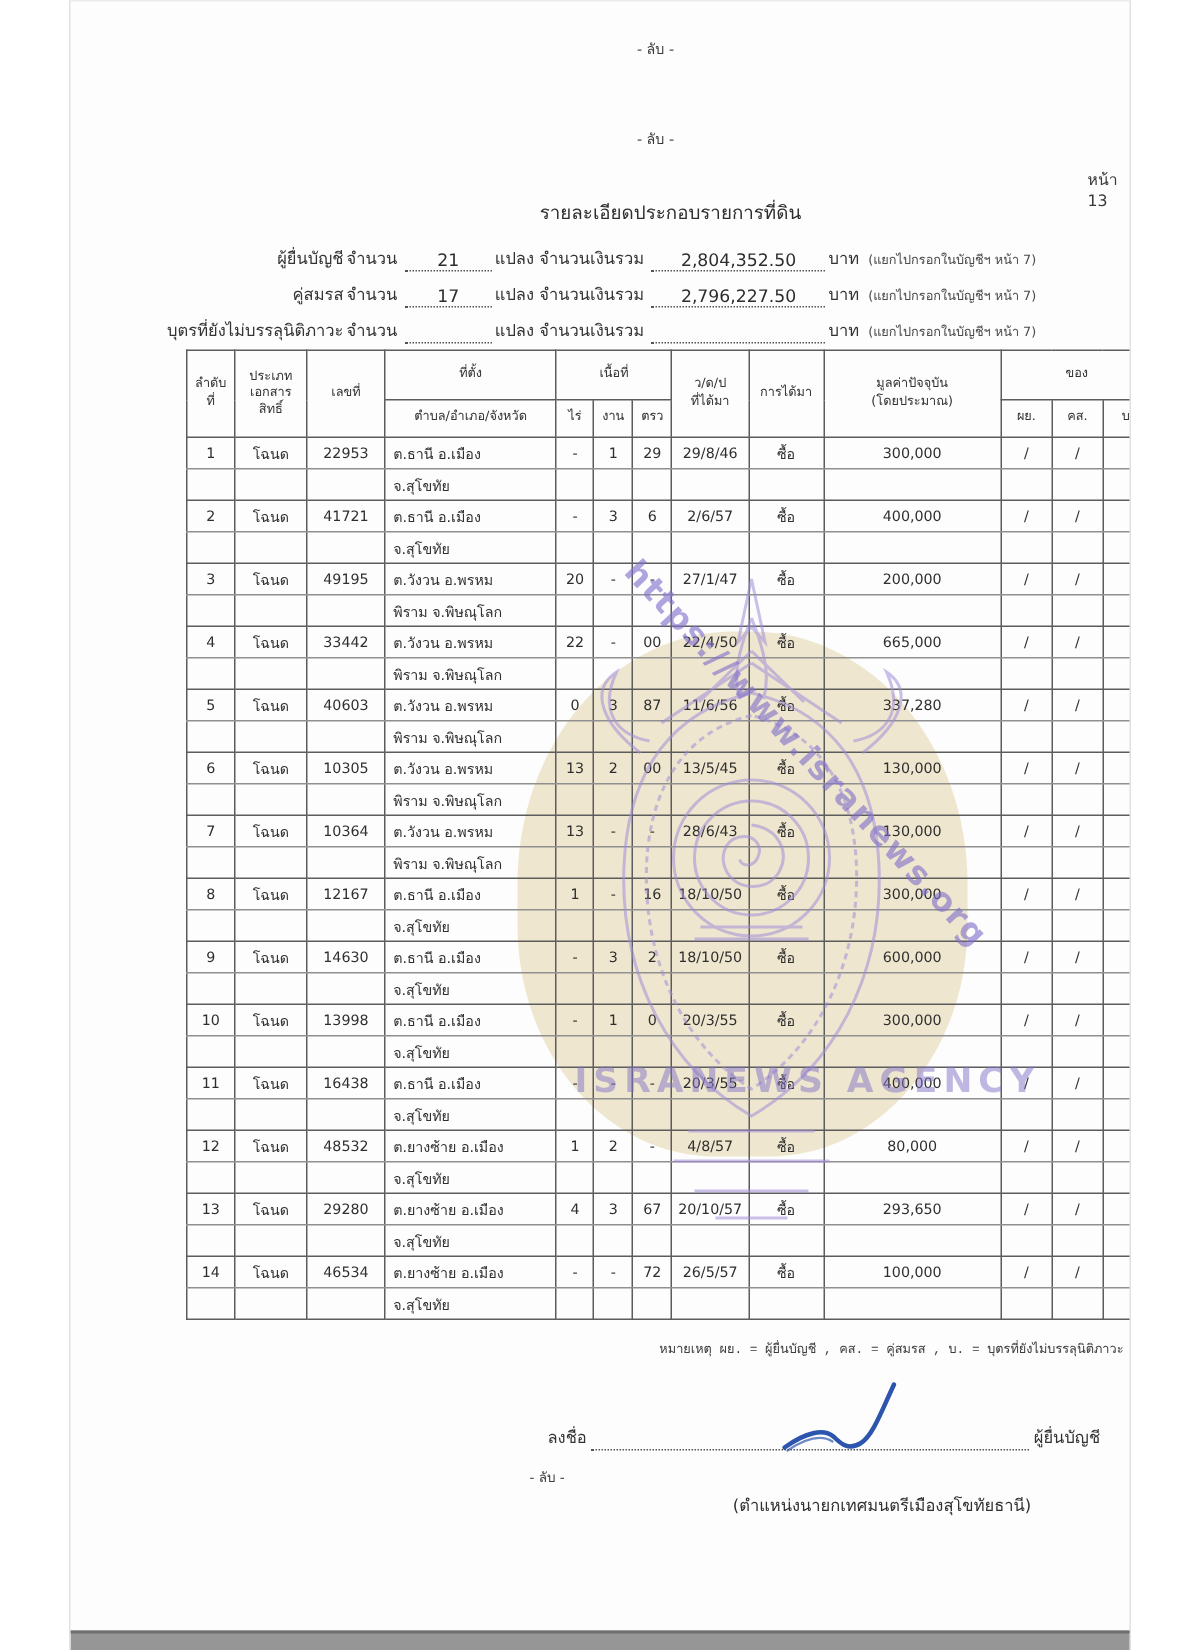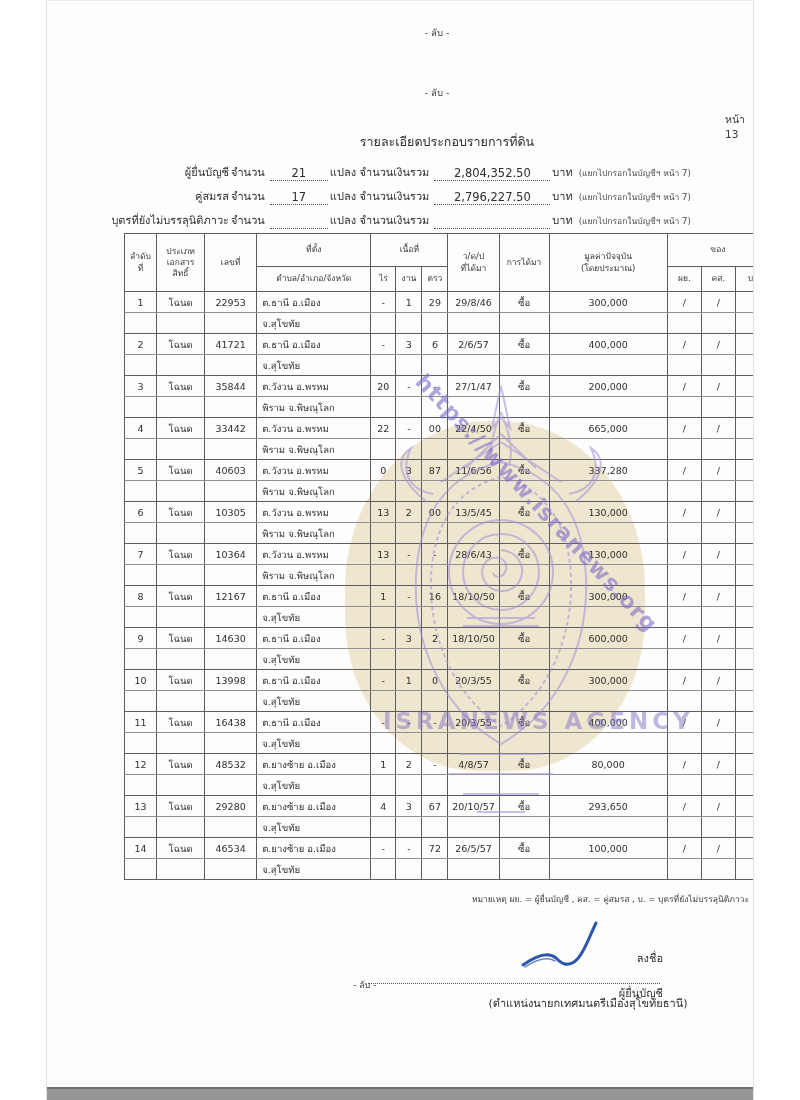--- a/index.html
+++ b/index.html
@@ -59,22 +59,22 @@
   }
   table.land tr.sub th{height:20px;}
   table.land td{
     font-size:9.5px;height:20px;padding:0 3px;text-align:center;
     white-space:nowrap;color:#2f2f2f;background:transparent;
   }
   table.land td.loc{text-align:left;padding-left:5px;margin-left:43px;}
   table.land tr.l1 td{border-bottom:1px solid #909090;}
   table.land tr.l2 td{border-top:none;}
   
-  .footnote{position:absolute;left:300px;top:891px;width:402px;text-align:right;font-size:8.5px;color:#3c3c3c;}
-  .sigline{position:absolute;left:318px;top:948px;display:flex;align-items:flex-end;font-size:11px;color:#333;white-space:nowrap;flex-direction:column;}
+  .footnote{position:absolute;left:300px;top:891px;width:402px;text-align:right;font-size:8.5px;color:#3c3c3c;font-family:Liberation Mono, monospace;}
+  .sigline{position:absolute;left:318px;top:948px;display:flex;align-items:flex-end;font-size:11px;color:#333;white-space:nowrap;}
   .sigdots{width:292px;border-bottom:1px dotted #555;height:16px;margin:0 3px;}
   .signature-svg{position:absolute;left:458px;top:912px;z-index:4;}
   .mark-bottom{position:absolute;left:306px;top:977px;font-size:9px;color:#3a3a3a;}
   .position-line{position:absolute;left:398px;top:993px;width:286px;text-align:center;font-size:11px;color:#2f2f2f;}
   
   .bottom-bar{position:absolute;left:0;top:1086px;width:800px;height:14px;background:#969696;border-top:2px solid #6e6e6e;z-index:5;}
 </style>
 </head>
 <body>
 
@@ -218,21 +218,21 @@
             <td></td>
             <td></td>
             <td></td>
             <td></td>
             <td></td>
             <td></td>
           </tr>
           <tr class="l1">
             <td>3</td>
             <td>โฉนด</td>
-            <td>35844</td>
+            <td>49195</td>
             <td class="loc">ต.วังวน อ.พรหม</td>
             <td>20</td>
             <td>-</td>
             <td>-</td>
             <td>27/1/47</td>
             <td>ซื้อ</td>
             <td>200,000</td>
             <td>/</td>
             <td>/</td>
             <td></td>

